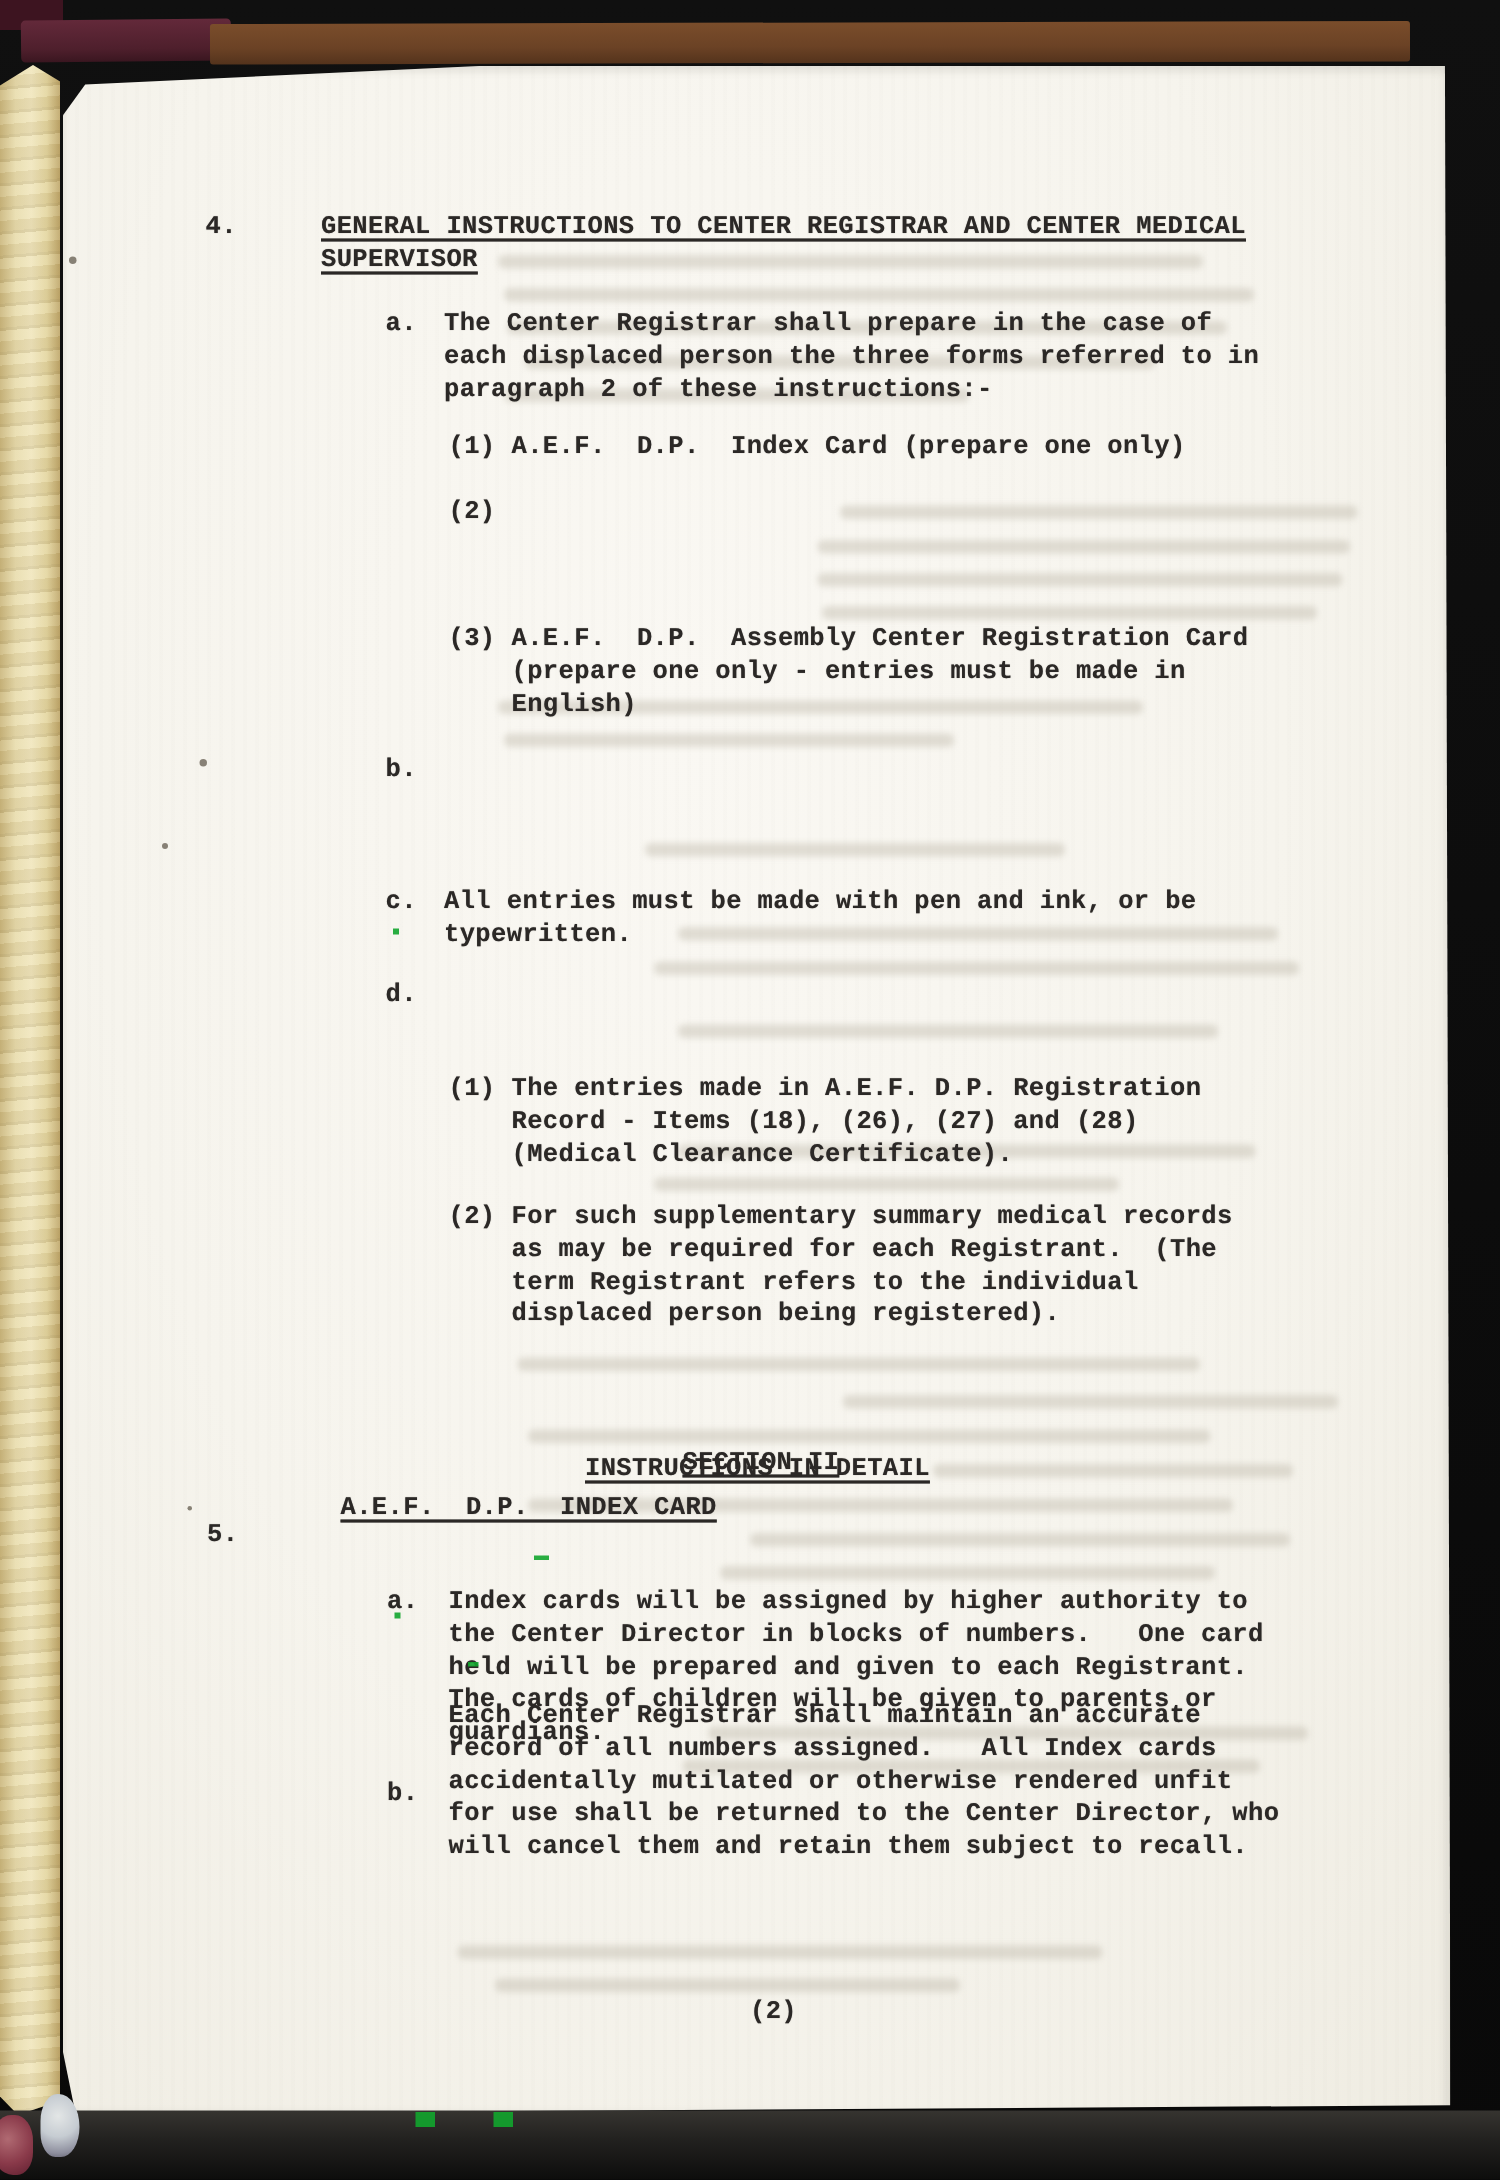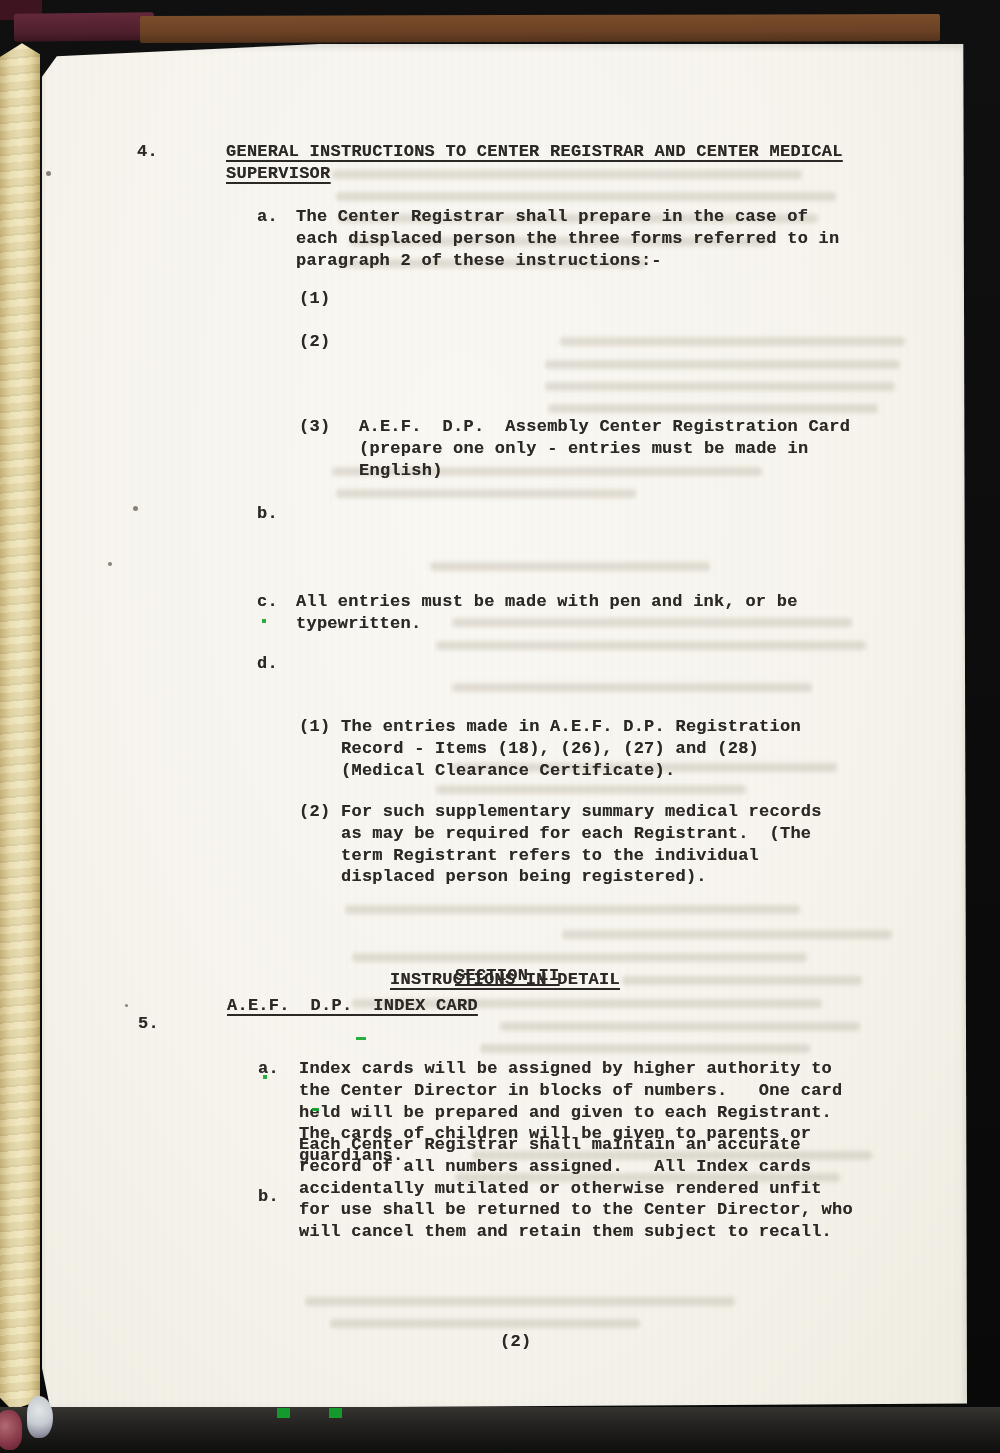--- a/index.html
+++ b/index.html
@@ -83,34 +83,35 @@
       <div class="ghost" style="left: 352px; top: 999px; width: 470px;"></div>
       <div class="ghost" style="left: 500px; top: 1022px; width: 360px;"></div>
       <div class="ghost" style="left: 480px; top: 1044px; width: 330px;"></div>
       <div class="ghost" style="left: 472px; top: 1151px; width: 400px;"></div>
       <div class="ghost" style="left: 455px; top: 1173px; width: 385px;"></div>
       <div class="ghost" style="left: 305px; top: 1297px; width: 430px;"></div>
       <div class="ghost" style="left: 330px; top: 1319px; width: 310px;"></div>
     </div>
 
   <div class="t" style="left:137px;top:141px">4.</div>
-  <div class="t u" style="left:226px;top:141px">GENERAL INSTRUCTIONS TO CENTER REGISTRAR AND CENTER MEDICAL
+  <div class="t u" style="left:214px;top:141px">GENERAL INSTRUCTIONS TO CENTER REGISTRAR AND CENTER MEDICAL
 SUPERVISOR</div>
 
   <div class="t" style="left:257px;top:206px">a.</div>
   <div class="t" style="left:296px;top:206px">The Center Registrar shall prepare in the case of
 each displaced person the three forms referred to in
 paragraph 2 of these instructions:-</div>
 
   <div class="t" style="left:299px;top:288px">(1)</div>
+  <div class="t" style="left:341px;top:288px">A.E.F.  D.P.  Index Card (prepare one only)</div>
 
   <div class="t" style="left:299px;top:331px">(2)</div>
 
   <div class="t" style="left:299px;top:416px">(3)</div>
-  <div class="t" style="left:359px;top:416px">A.E.F.  D.P.  Assembly Center Registration Card
+  <div class="t" style="left:341px;top:416px">A.E.F.  D.P.  Assembly Center Registration Card
 (prepare one only - entries must be made in
 English)</div>
 
   <div class="t" style="left:257px;top:503px">b.</div>
 
   <div class="t" style="left:257px;top:591px">c.</div>
   <div class="t" style="left:296px;top:591px">All entries must be made with pen and ink, or be
 typewritten.</div>
 
   <div class="t" style="left:257px;top:653px">d.</div>

